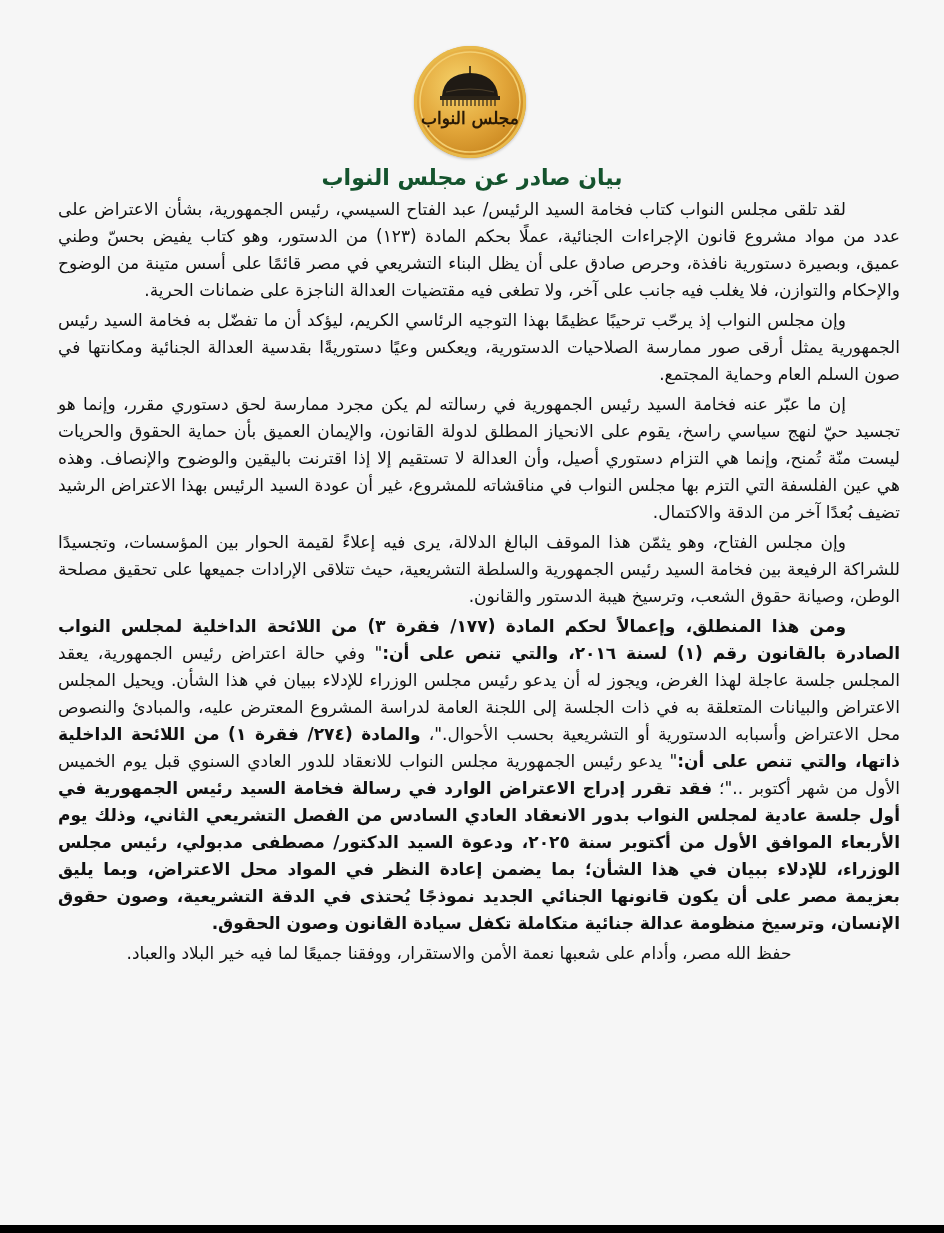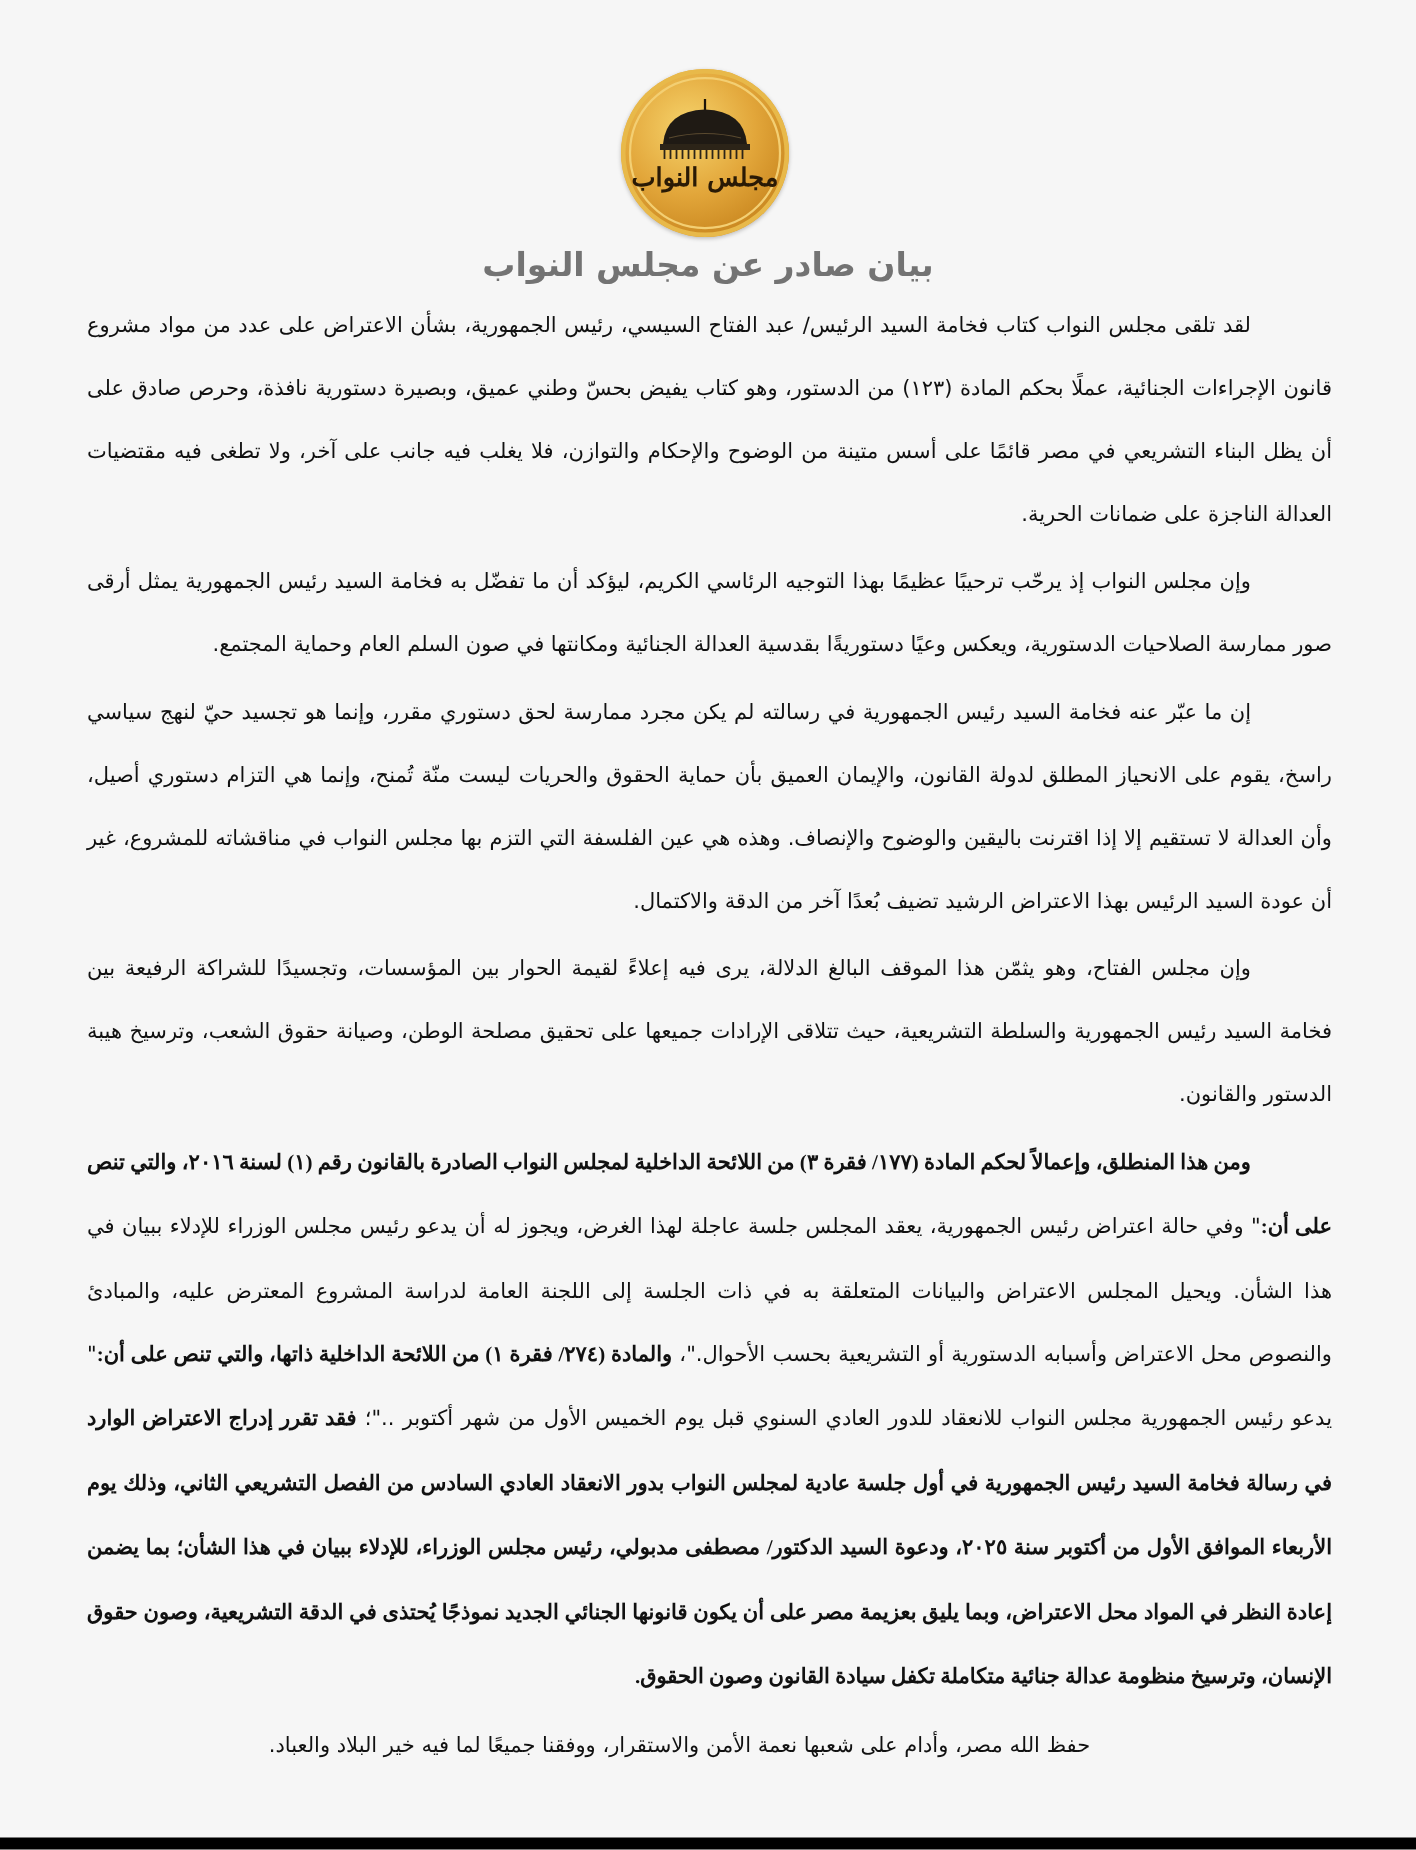--- a/index.html
+++ b/index.html
@@ -51,44 +51,44 @@
     color: #2a1a05;
     direction: rtl;
   }
   .title {
     position: absolute;
     left: 0; right: 0;
     top: 165px;
     text-align: center;
     font-size: 22px;
     font-weight: bold;
-    color: #737373;
+    color: #14532d;
   }
   .content {
     position: absolute;
-    right: 56px;
+    right: 44px;
     left: 58px;
     top: 196px;
-    font-size: 14px;
-    line-height: 42px;
+    font-size: 17px;
+    line-height: 27px;
     text-align: justify;
     text-align-last: right;
   }
   .content p {
     margin: 0 0 3px 0;
     text-indent: 54px;
   }
   .content p.closing {
     text-align: center;
     text-align-last: center;
     text-indent: 0;
     margin-top: 2px;
     padding-right: 40px;
   }
-  .content b { font-weight: bold; font-family: Liberation Serif, serif; }
+  .content b { font-weight: bold; }
 </style>
 </head>
 <body>
 
 <div class="page">
 
   <div class="logo">
     <svg width="112" height="112" viewBox="0 0 112 112">
       <circle cx="56" cy="56" r="50" fill="none" stroke="#f3cf73" stroke-width="1.5"></circle>
 

